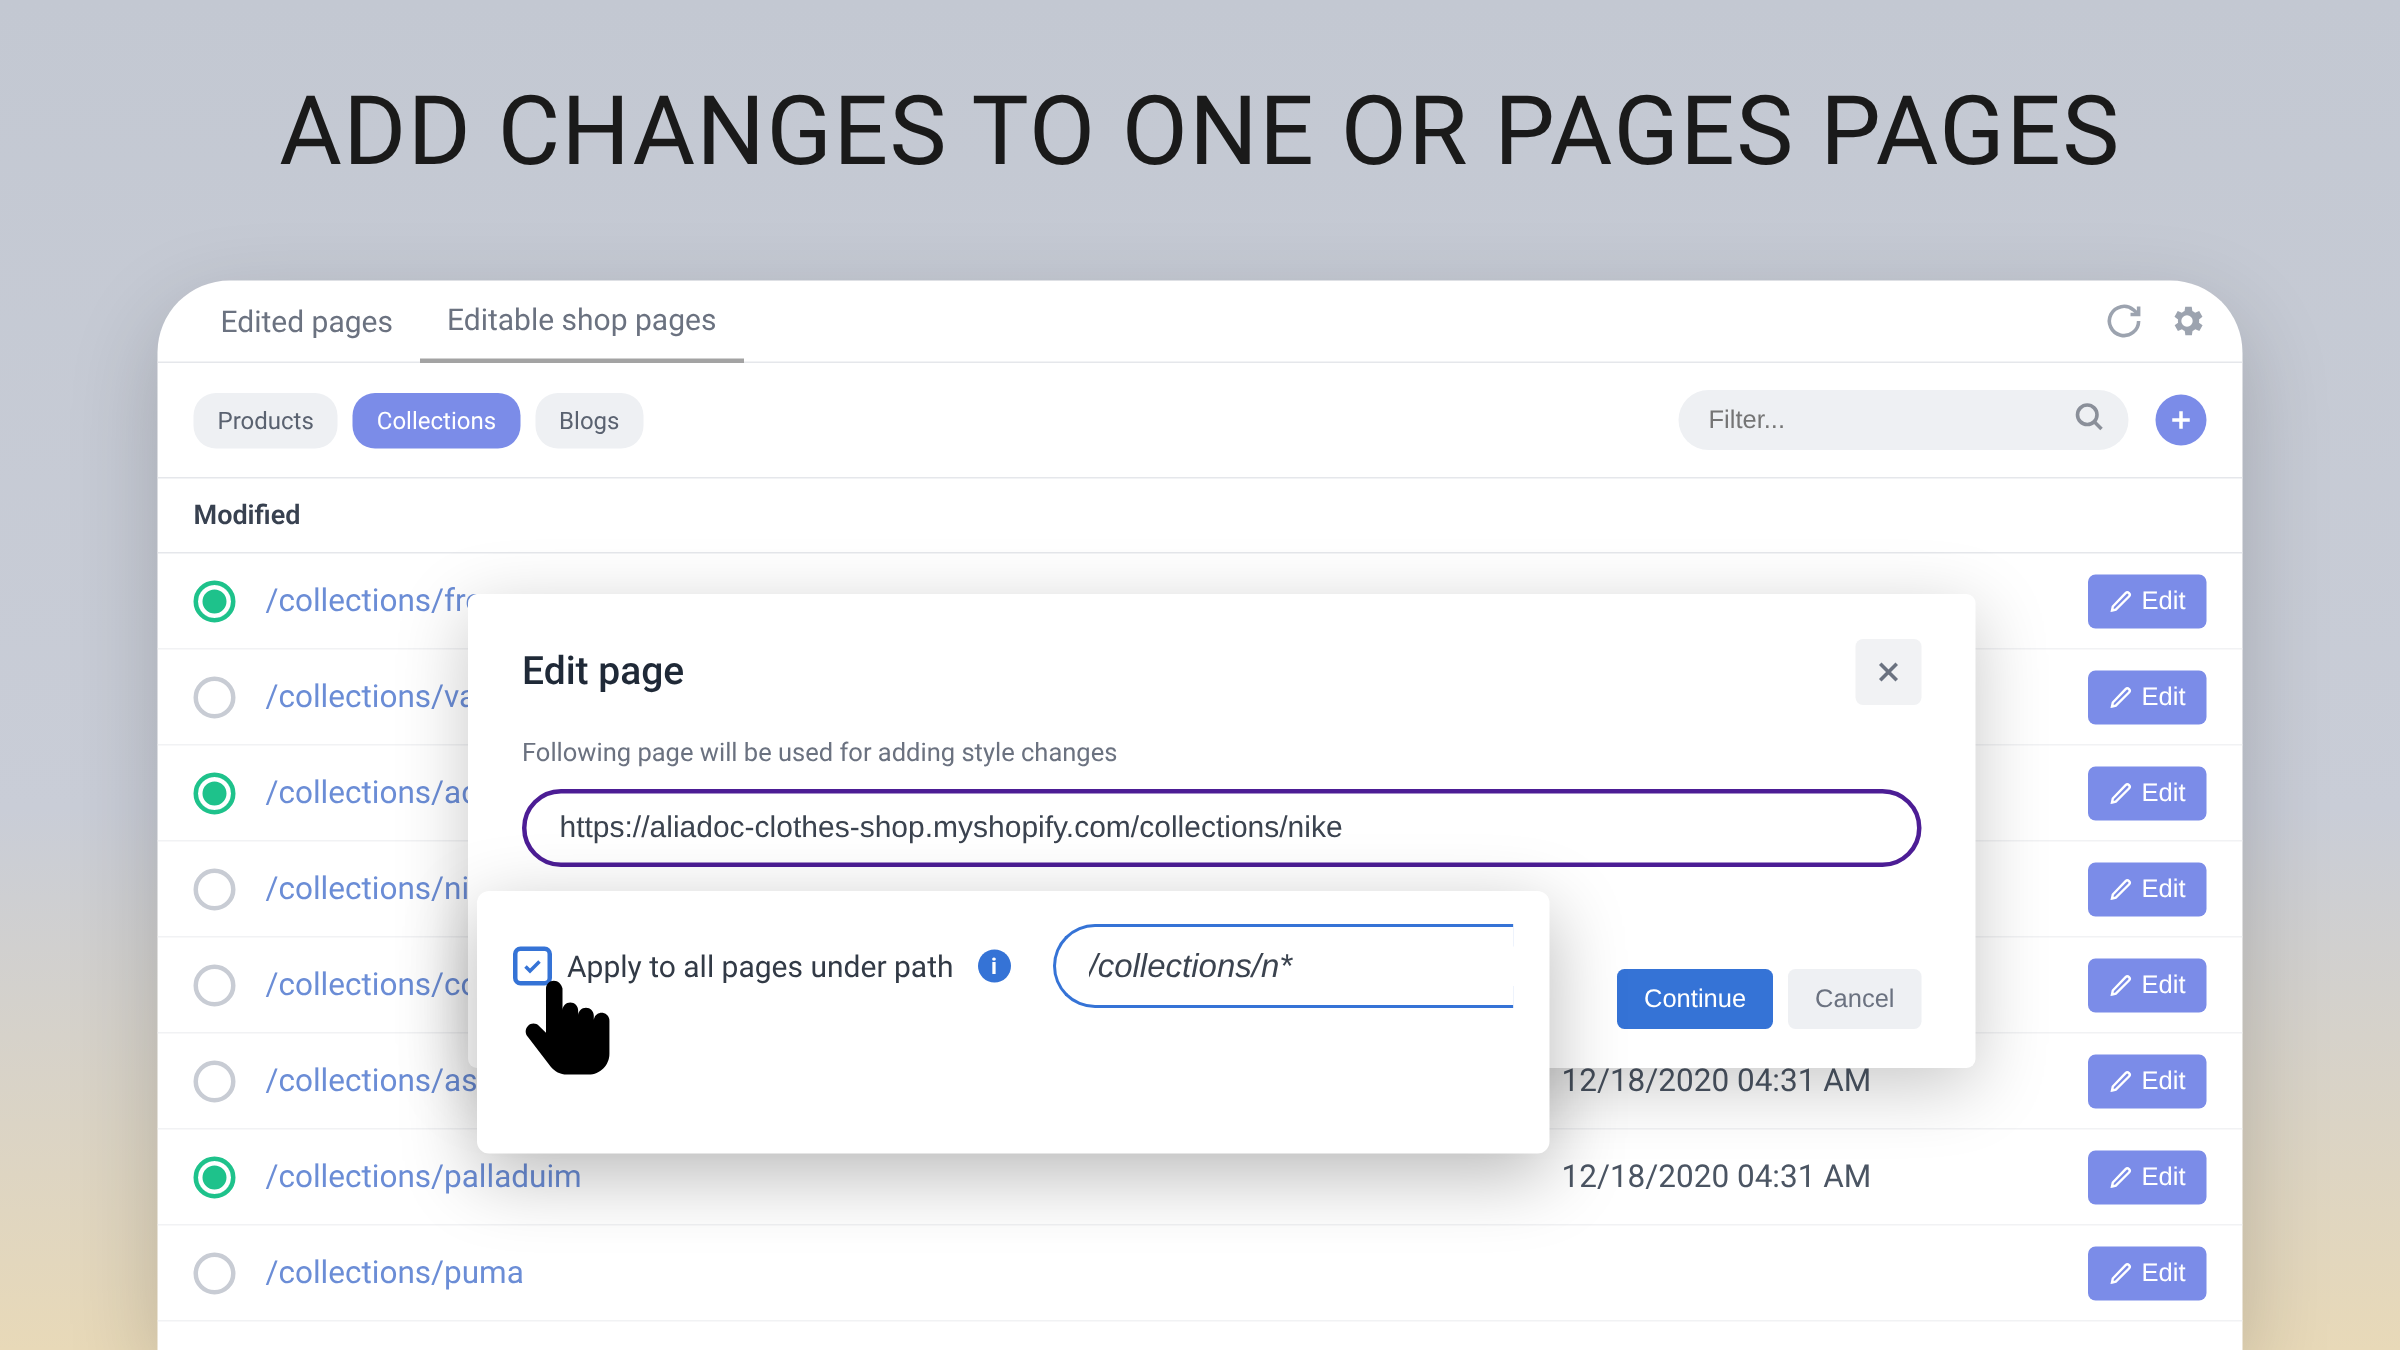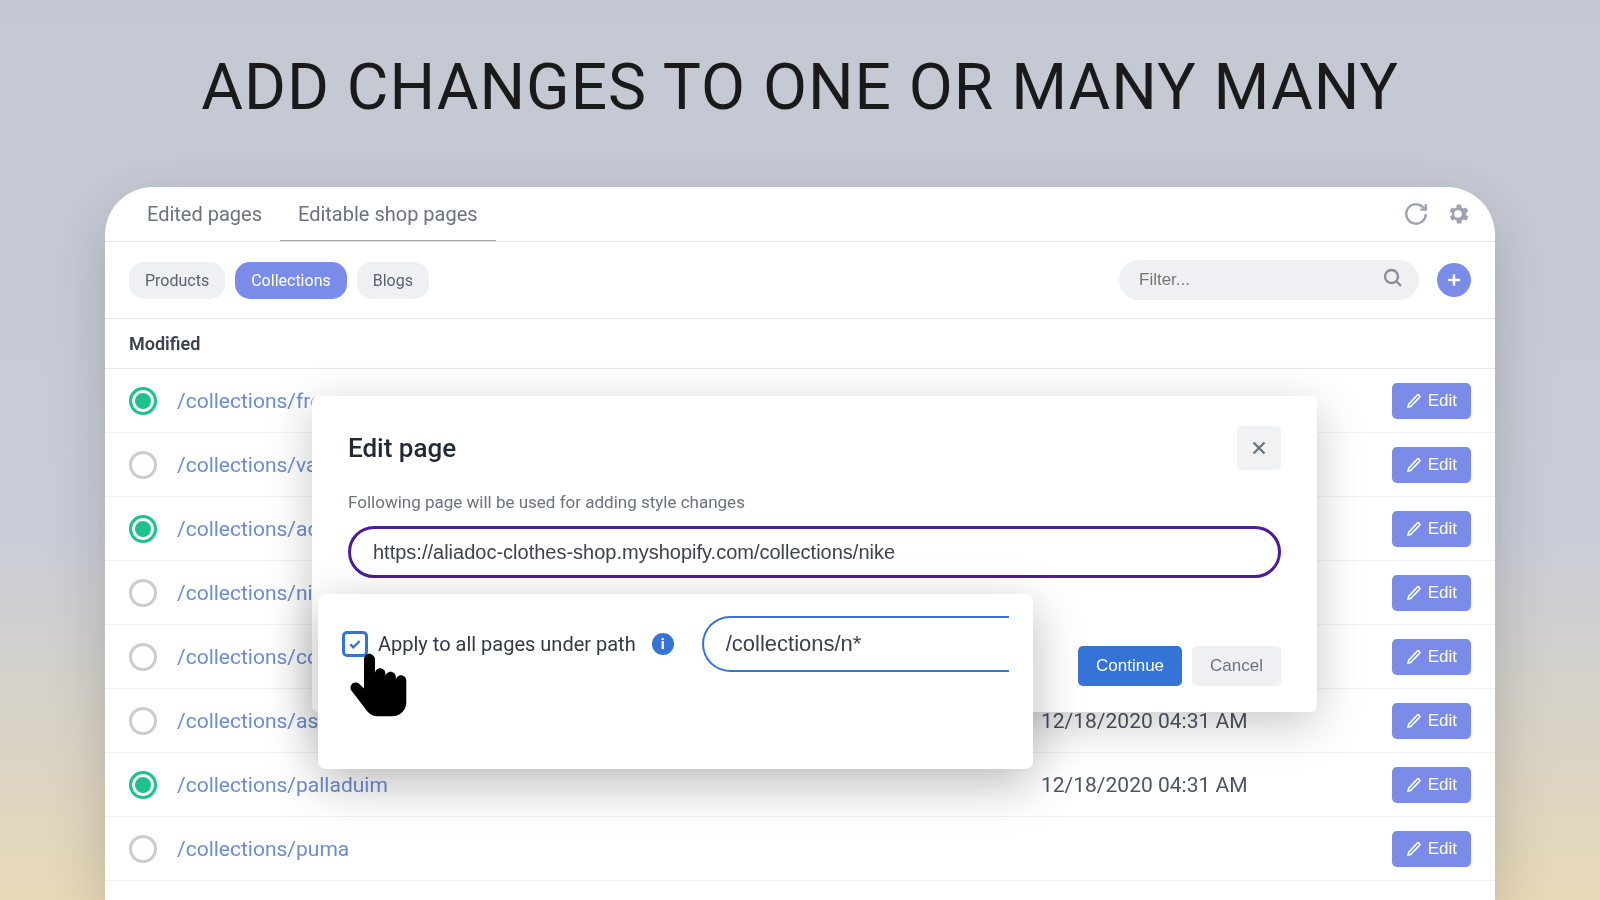--- a/index.html
+++ b/index.html
@@ -37,21 +37,21 @@
   border-bottom: 1px solid #e5e7eb;
 }
 .tab {
   padding: 14px 18px;
   font-size: 20px;
   color: #6b7280;
   cursor: pointer;
 }
 .tab.active {
   color: #6b7280;
-  border-bottom: 1px solid #a3a3a3;
+  border-bottom: 3px solid #a3a3a3;
 }
 .tabs-spacer { flex: 1; }
 .icon-btn {
   color: #9ca3af;
   margin-left: 16px;
   cursor: pointer;
   display: inline-flex;
   align-items: center;
 }
 .filter-row {
@@ -277,32 +277,33 @@
 .pattern-input {
   width: 100%;
   height: 56px;
   border: 2px solid #3573d6;
   border-top-left-radius: 28px;
   border-bottom-left-radius: 28px;
   border-right: none;
   padding: 0 22px;
   font-size: 22px;
   color: #3b434f;
+  font-style: italic;
 }
 .cursor-hand {
   position: absolute;
   top: 648px;
   left: 340px;
   color: #000;
 }
 </style>
 </head>
 <body>
 
-<div class="headline">ADD CHANGES TO ONE OR MANY MANY</div>
+<div class="headline">ADD CHANGES TO ONE OR PAGES PAGES</div>
 
 <div class="app-window">
   <div class="tabs-row">
     <div class="tab">Edited pages</div>
     <div class="tab active">Editable shop pages</div>
     <div class="tabs-spacer"></div>
     <span class="icon-btn">
       <svg width="26" height="26" viewBox="0 0 24 24" fill="none" stroke="currentColor" stroke-width="2.2">
           <path d="M21 12a9 9 0 1 1-3.2-6.9L21 8"></path>
           <path d="M21 3v5h-5"></path>

